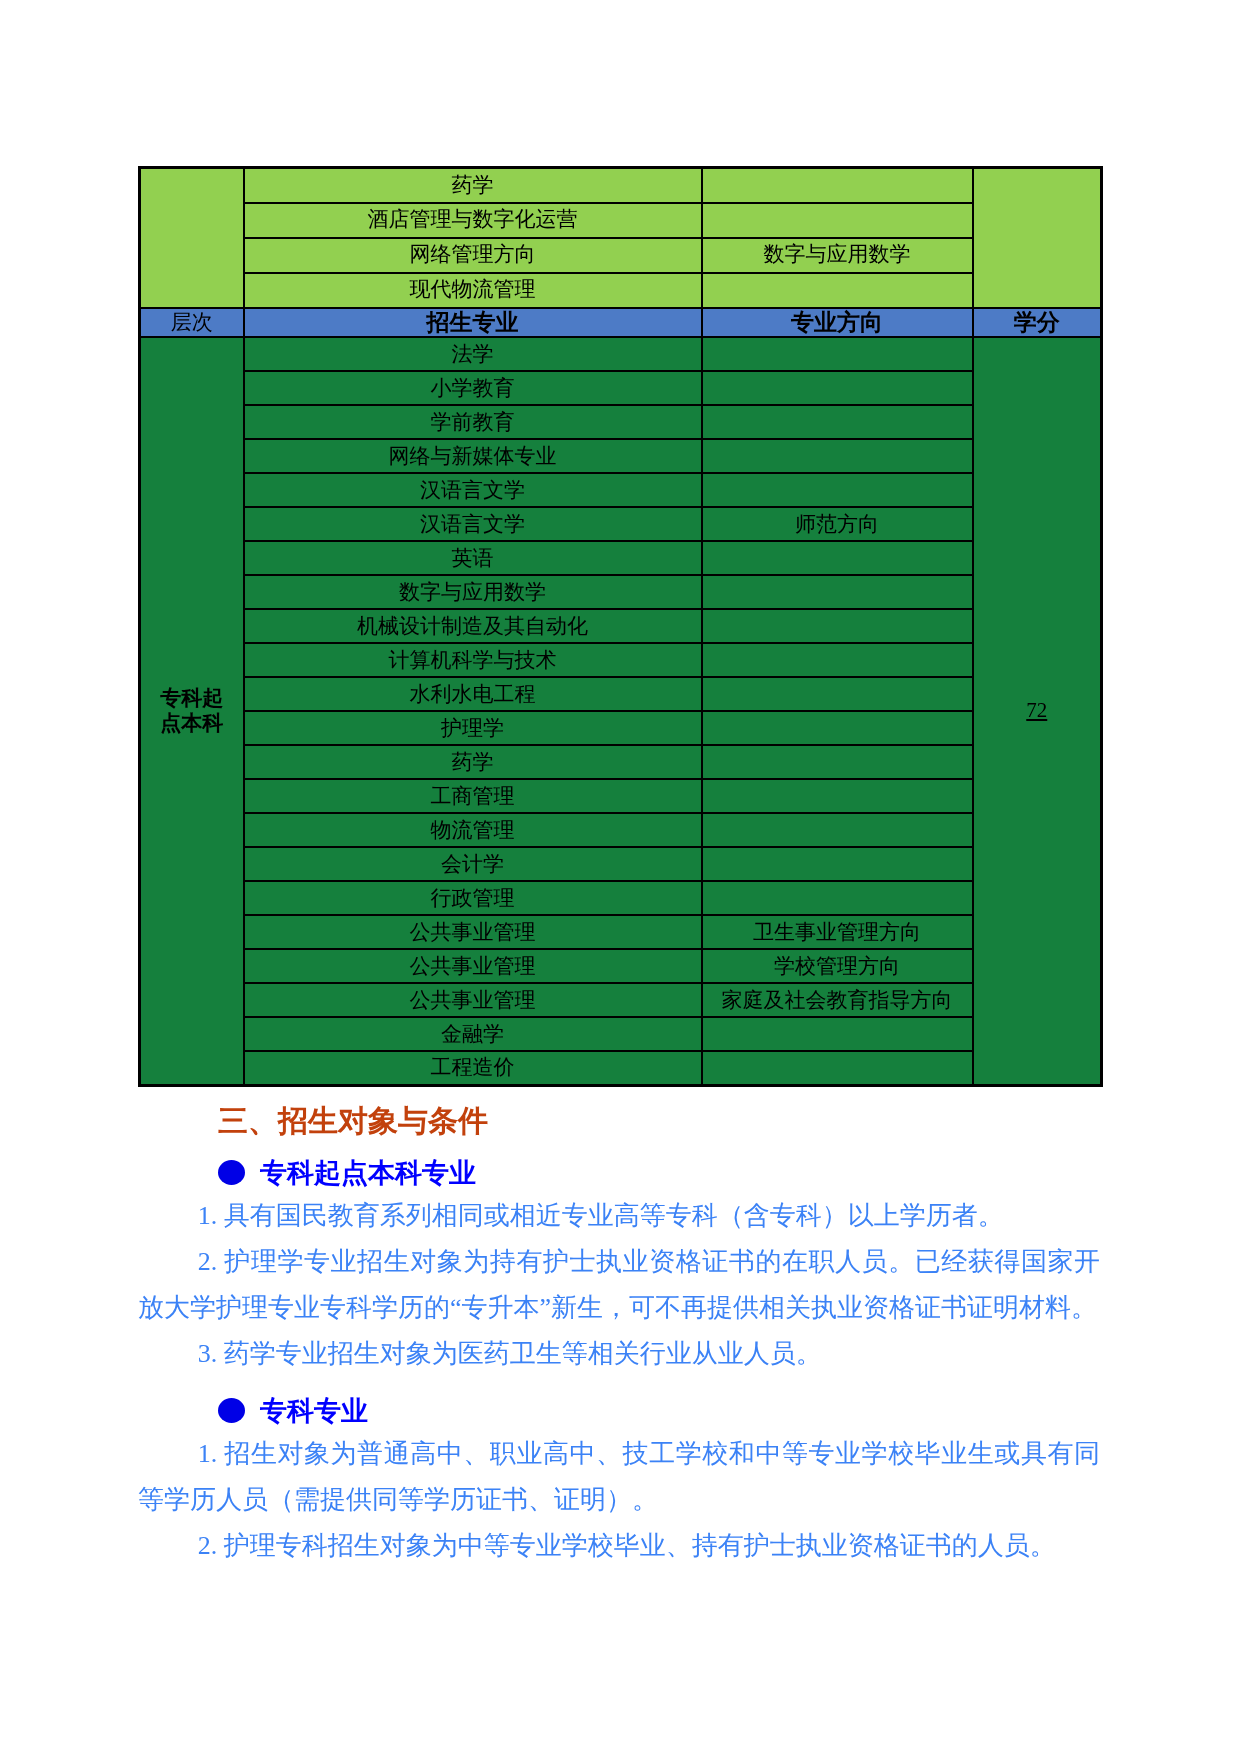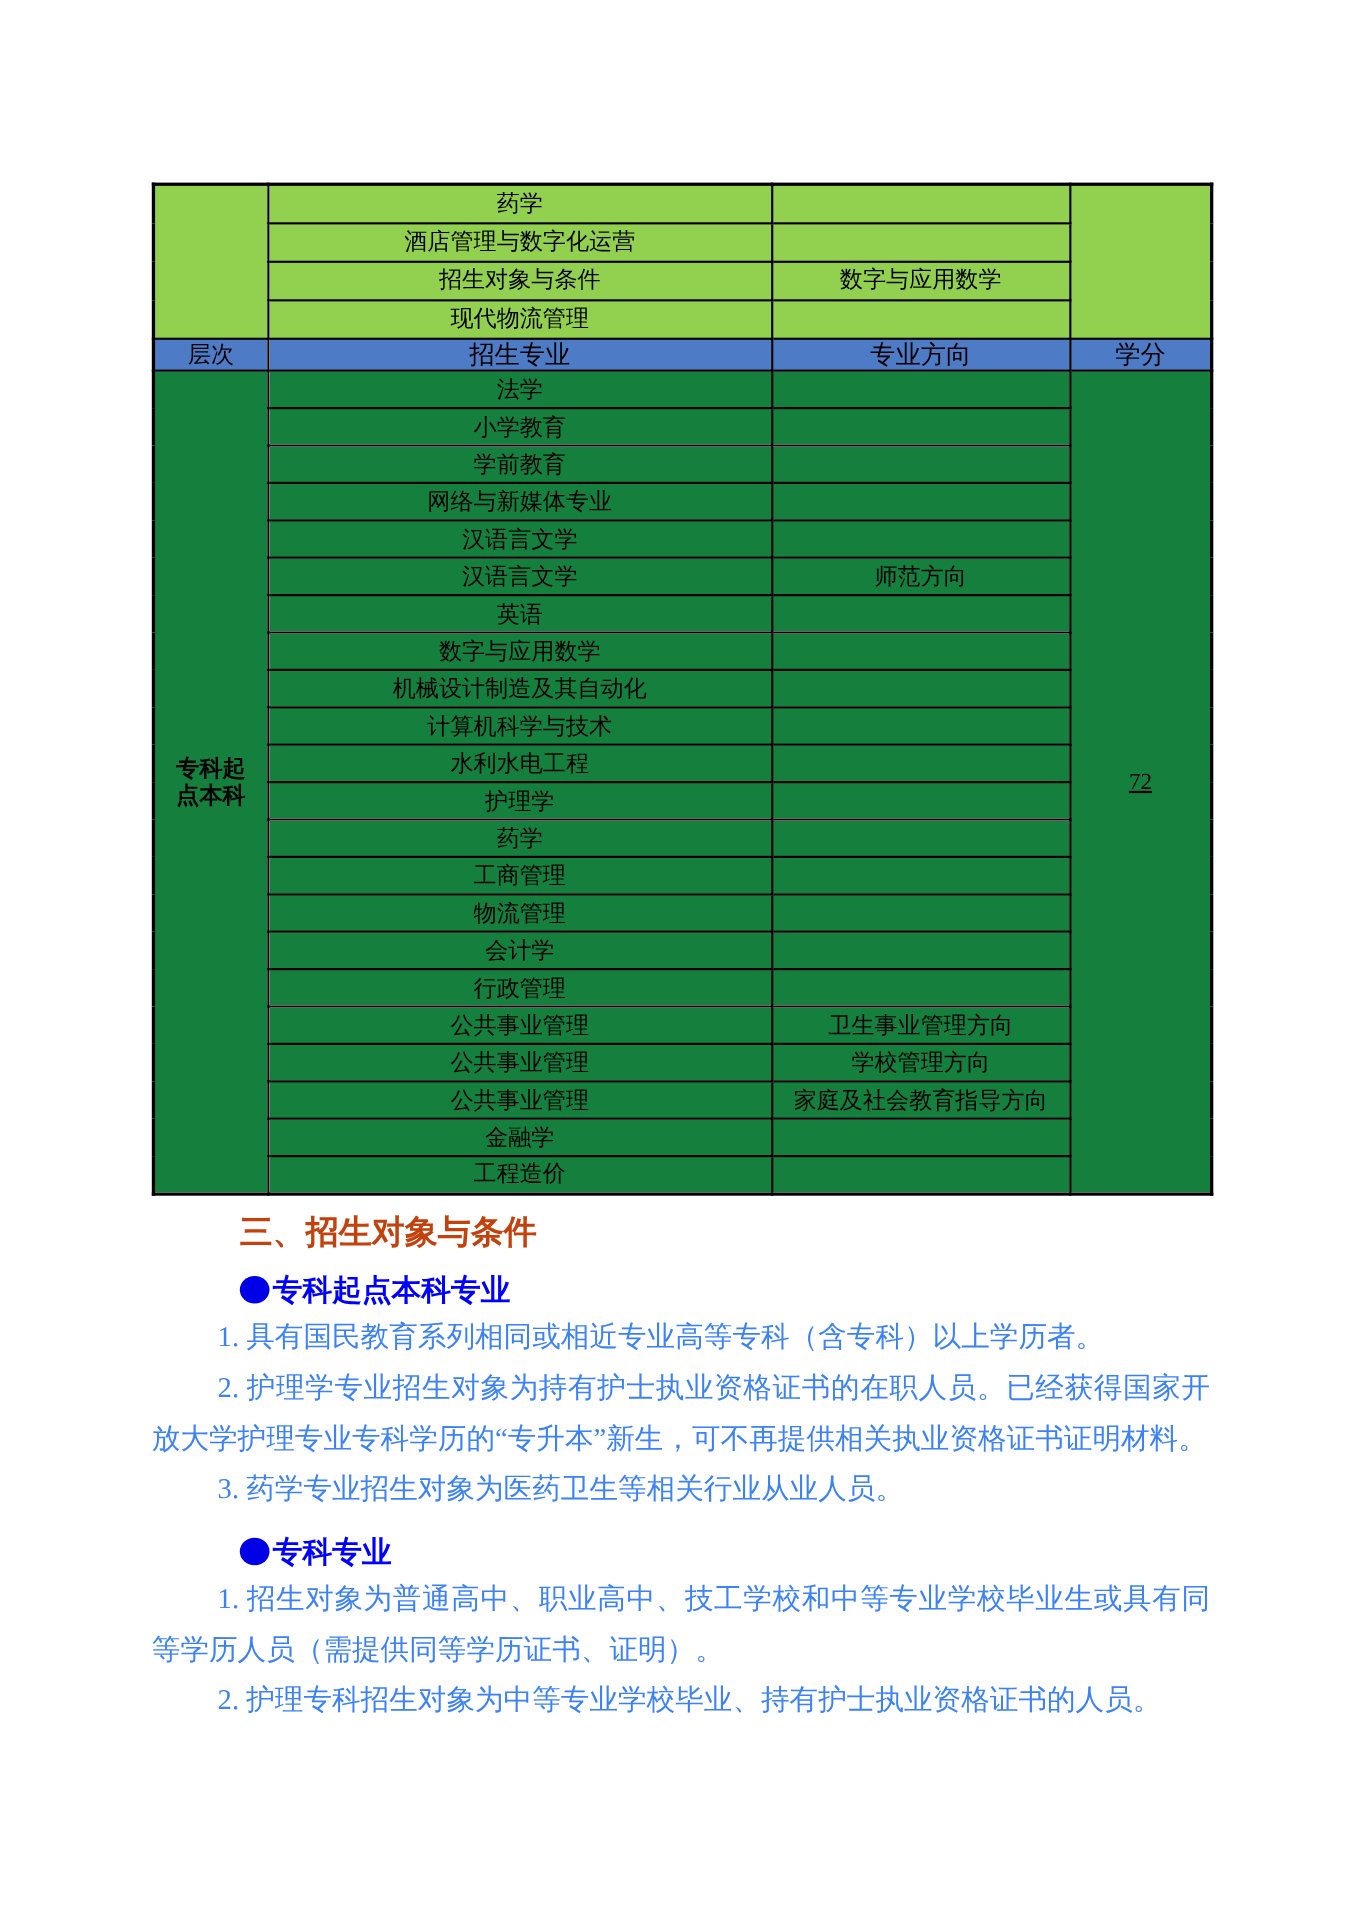--- a/index.html
+++ b/index.html
@@ -37,21 +37,21 @@
   }
   col.c-level   { width: 104px; }
   col.c-major   { width: 458px; }
   col.c-dir     { width: 271px; }
   col.c-credits { width: 129px; }
 
   tr.header-row { height: 16px; }
   tr.header-row td {
     background: #4d7bc6;
     font-size: 23px;
-    font-weight: normal;
+    font-weight: bold;
   }
   tr.header-row td.hdr-level { font-weight: normal; font-size: 21px; }
 
   tr.junior-college { height: 35px; }
   tr.junior-college td { background: #92d050; }
 
   tr.upgrade-bachelor { height: 34px; }
   tr.upgrade-bachelor td { background: #15803d; }
 
   td.level-cell {
@@ -75,20 +75,21 @@
   }
   .sub-heading {
     margin: 16px 0 2px 80px;
     font-family: "Liberation Sans", "DejaVu Sans", sans-serif;
     font-size: 27px;
     font-weight: bold;
     color: #0000ff;
     line-height: 36px;
     display: flex;
     align-items: center;
+    gap: 12px;
   }
   .bullet {
     display: inline-block;
     width: 27px;
     height: 25px;
     border-radius: 50%;
     background: #0000e6;
     margin-right: 3px;
     flex: 0 0 auto;
   }
@@ -118,21 +119,21 @@
           <td class="level-cell" rowspan="4"></td>
     <td class="major-cell">药学</td>
     <td class="direction-cell"></td>
   <td class="credits-cell" rowspan="4"></td>
         </tr>
         <tr class="junior-college">
     <td class="major-cell">酒店管理与数字化运营</td>
     <td class="direction-cell"></td>
   </tr>
         <tr class="junior-college">
-    <td class="major-cell">招生对象与条件</td>
+    <td class="major-cell">网络管理方向</td>
     <td class="direction-cell">数字与应用数学</td>
   </tr>
         <tr class="junior-college">
     <td class="major-cell">现代物流管理</td>
     <td class="direction-cell"></td>
   </tr>
         <tr class="header-row" id="header-row">
         <td class="hdr-level">层次</td>
         <td>招生专业</td>
         <td>专业方向</td>

